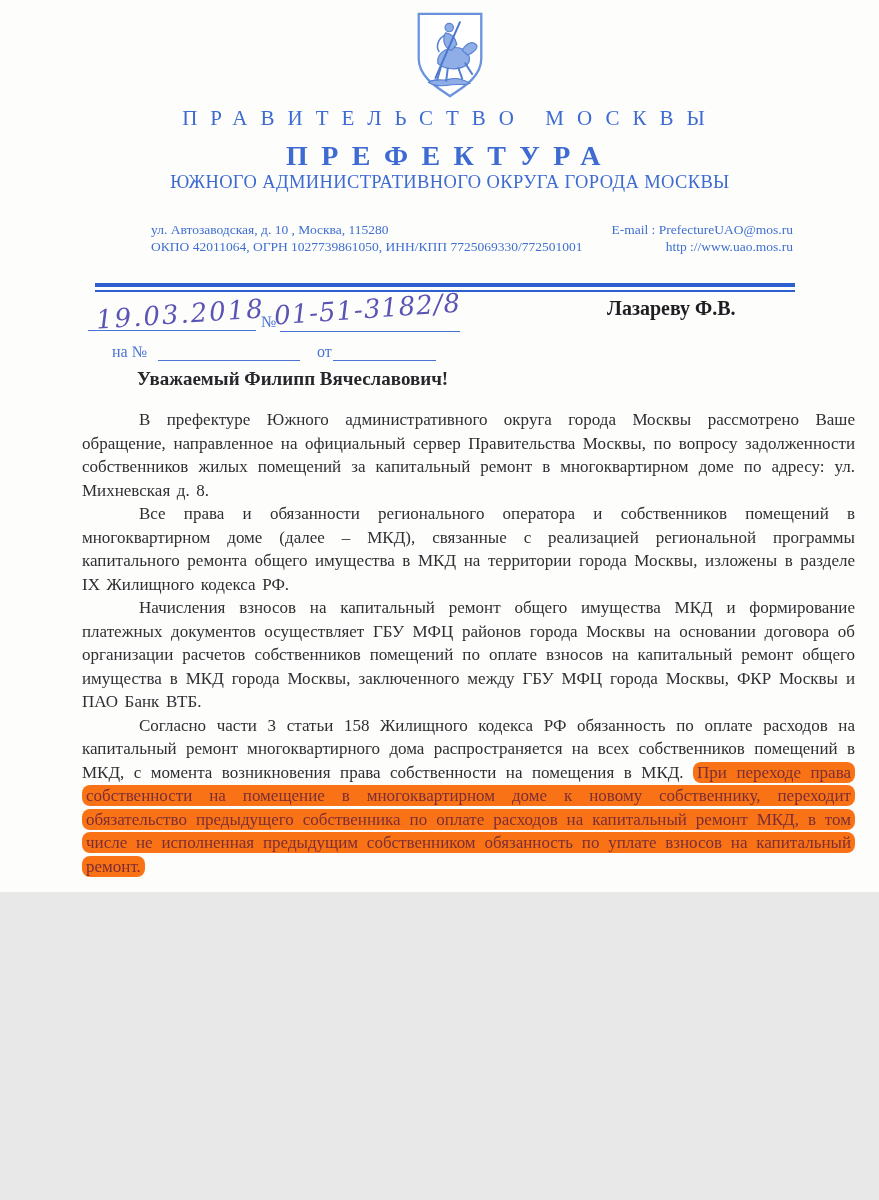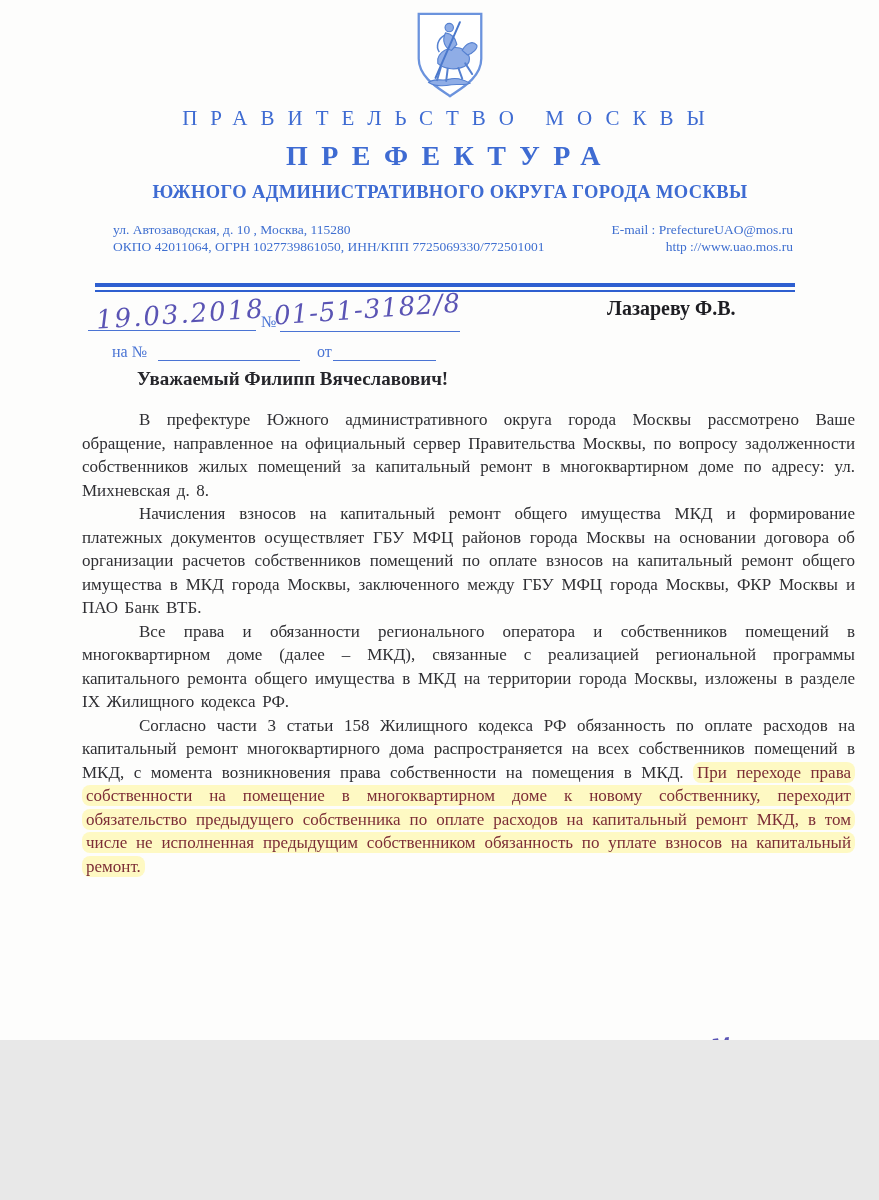--- a/index.html
+++ b/index.html
@@ -1,29 +1,29 @@
 <!DOCTYPE html>
 <html><head>
 <meta charset="utf-8">
 <style>
   html,body{margin:0;padding:0;background:#e8e8e8;}
   .page{
-    position:relative;width:879px;height:1040px;background:#fdfdfc;
+    position:relative;width:879px;height:892px;background:#fdfdfc;
     font-family:"Liberation Serif",serif;color:#2f2f33;overflow:hidden;
     margin:0 auto;
   }
   
   .letterhead{position:absolute;left:55px;top:0;width:790px;text-align:center;color:#3e6bd2;}
   .emblem{margin:10px auto 6px auto;width:78px;height:90px;}
   .gov-line{font-size:21px;letter-spacing:0.62em;white-space:nowrap;margin-top:6px;}
   .pref-line{font-size:28px;font-weight:bold;letter-spacing:0.48em;white-space:nowrap;margin-top:9px;}
-  .district-line{font-size:18.5px;font-weight:bold;letter-spacing:0.02em;white-space:nowrap;margin-top:10px;}
+  .district-line{font-size:18.5px;font-weight:normal;letter-spacing:0.02em;white-space:nowrap;}
   
   .contacts{position:absolute;left:113px;top:222px;width:680px;font-size:13.5px;line-height:16.5px;color:#3f6fd0;}
-  .contacts .left{float:left;text-align:left;}
+  .contacts .left{float:left;text-align:left;margin-left:38px;}
   .contacts .right{float:right;text-align:right;}
   .rule-thick{position:absolute;left:95px;top:283px;width:700px;height:4px;background:#2e5fd0;}
   .rule-thin{position:absolute;left:95px;top:290px;width:700px;height:1.5px;background:#2e5fd0;}
   
   .hand{font-family:"DejaVu Serif",serif;font-style:italic;color:#5a54b4;white-space:nowrap;}
   .hw-date{position:absolute;left:96px;top:299px;font-size:26px;transform:rotate(-4deg);letter-spacing:2px;}
   .hw-number{position:absolute;left:274px;top:294px;font-size:26px;transform:rotate(-4deg);letter-spacing:1px;}
   .ul{position:absolute;height:0;border-bottom:1.6px solid #4a74d4;}
   .ul1{left:88px;top:330px;width:168px;}
   .ul2{left:280px;top:331px;width:180px;}
@@ -36,21 +36,21 @@
   .recipient{position:absolute;left:607px;top:297px;font-size:20px;font-weight:bold;color:#1d1d22;}
   
   .body-block{position:absolute;left:82px;top:368px;width:773px;}
   .salutation{text-align:left;font-size:19px;font-weight:bold;padding-left:55px;color:#26262b;}
   .body-block p{
     margin:0;font-size:17px;line-height:23.5px;text-align:justify;
     text-indent:57px;word-spacing:0.14em;color:#2f2f33;
   }
   .body-block p.first{margin-top:18px;}
   .hl{
-    background:#fef9c3;color:#7c2d36;border-radius:8px;
+    background:#f97316;color:#7c2d36;border-radius:8px;
     padding:1px 4px;box-decoration-break:clone;-webkit-box-decoration-break:clone;
   }
   
   .signer-title{position:absolute;left:100px;top:1074px;font-size:19px;font-weight:bold;line-height:28px;color:#222;}
   .hw-regards{position:absolute;left:508px;top:1038px;font-size:28px;transform:rotate(-7deg);letter-spacing:2px;}
   .flourish{position:absolute;left:505px;top:1058px;}
   .signer-name{position:absolute;left:701px;top:1100px;font-size:20px;font-weight:bold;color:#222;margin-left:32px;}
   .stamp-number{
     position:absolute;left:64px;top:1118px;font-family:"Liberation Sans",sans-serif;
     font-size:31px;font-weight:400;color:#969696;letter-spacing:3px;
@@ -101,22 +101,22 @@
   <div class="ul ul2"></div>
   <div class="ref-label na-no">на №</div>
   <div class="ul ul3"></div>
   <div class="ref-label ot">от</div>
   <div class="ul ul4"></div>
   <div class="recipient">Лазареву Ф.В.</div>
 
   <div class="body-block">
     <div class="salutation">Уважаемый Филипп Вячеславович!</div>
     <p class="first"><span>В префектуре Южного административного округа города Москвы рассмотрено Ваше обращение, направленное на официальный сервер Правительства Москвы,  по вопросу  задолженности собственников жилых помещений за капитальный ремонт  в многоквартирном доме по адресу: ул. Михневская д. 8.</span></p>
+    <p><span>Все права и обязанности регионального оператора и собственников помещений в многоквартирном доме (далее – МКД), связанные с реализацией региональной программы капитального ремонта общего имущества в МКД на территории города Москвы, изложены в разделе IX Жилищного кодекса РФ.</span></p>
     <p><span>Начисления взносов на капитальный ремонт общего имущества МКД и формирование платежных документов осуществляет ГБУ МФЦ районов города Москвы на основании договора об организации расчетов собственников помещений по оплате взносов на капитальный ремонт общего имущества в МКД города Москвы, заключенного между ГБУ МФЦ города Москвы, ФКР Москвы и ПАО Банк ВТБ.</span></p>
-    <p><span>Все права и обязанности регионального оператора и собственников помещений в многоквартирном доме (далее – МКД), связанные с реализацией региональной программы капитального ремонта общего имущества в МКД на территории города Москвы, изложены в разделе IX Жилищного кодекса РФ.</span></p>
     <p><span>Согласно части 3 статьи 158 Жилищного кодекса РФ обязанность по оплате расходов на капитальный ремонт многоквартирного дома распространяется на всех собственников помещений в МКД, с момента возникновения права собственности на помещения в МКД.</span>
       <span class="hl">При переходе права собственности на помещение в многоквартирном доме к новому собственнику, переходит  обязательство предыдущего собственника по оплате расходов на капитальный ремонт МКД, в том числе не исполненная предыдущим собственником обязанность по уплате взносов на капитальный ремонт.</span></p>
   </div>
 
   <div class="signer-title">
     <div>ЮАО кодекса Москвы</div>
   </div>
   <div class="hand hw-regards">С уважением,</div>
   <div class="flourish">
     <svg width="165" height="95" viewBox="0 0 165 95">

